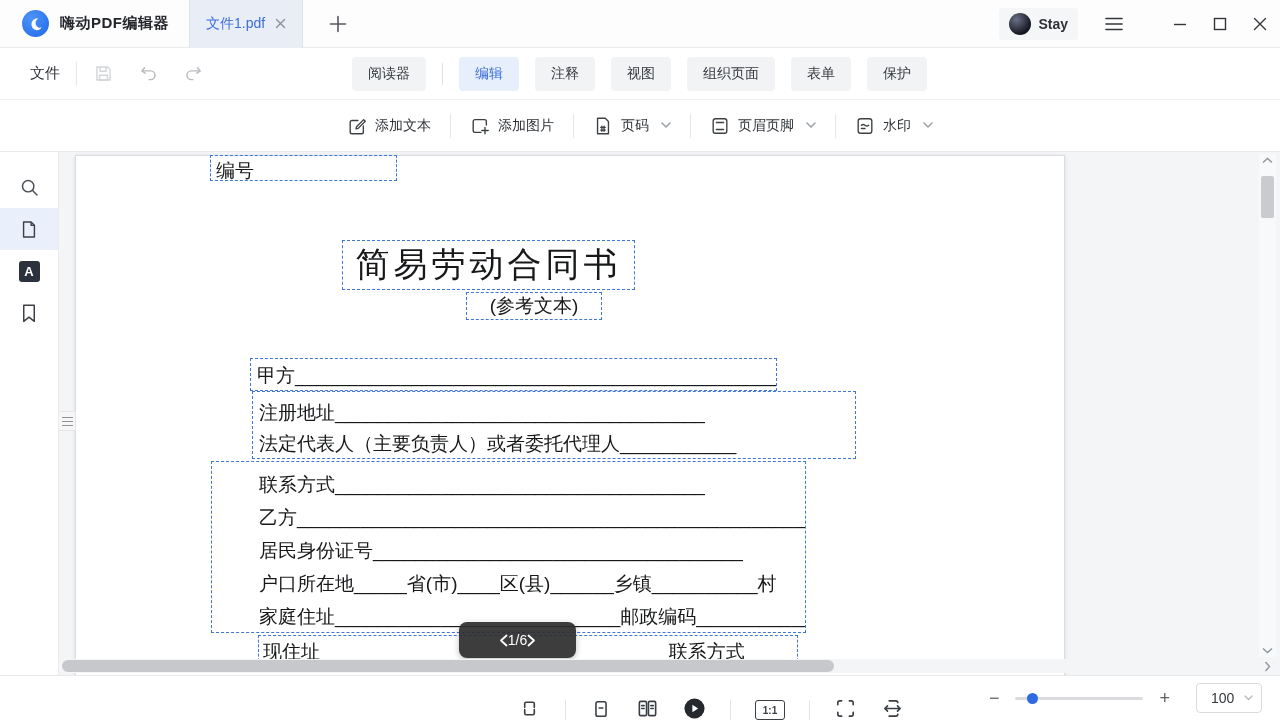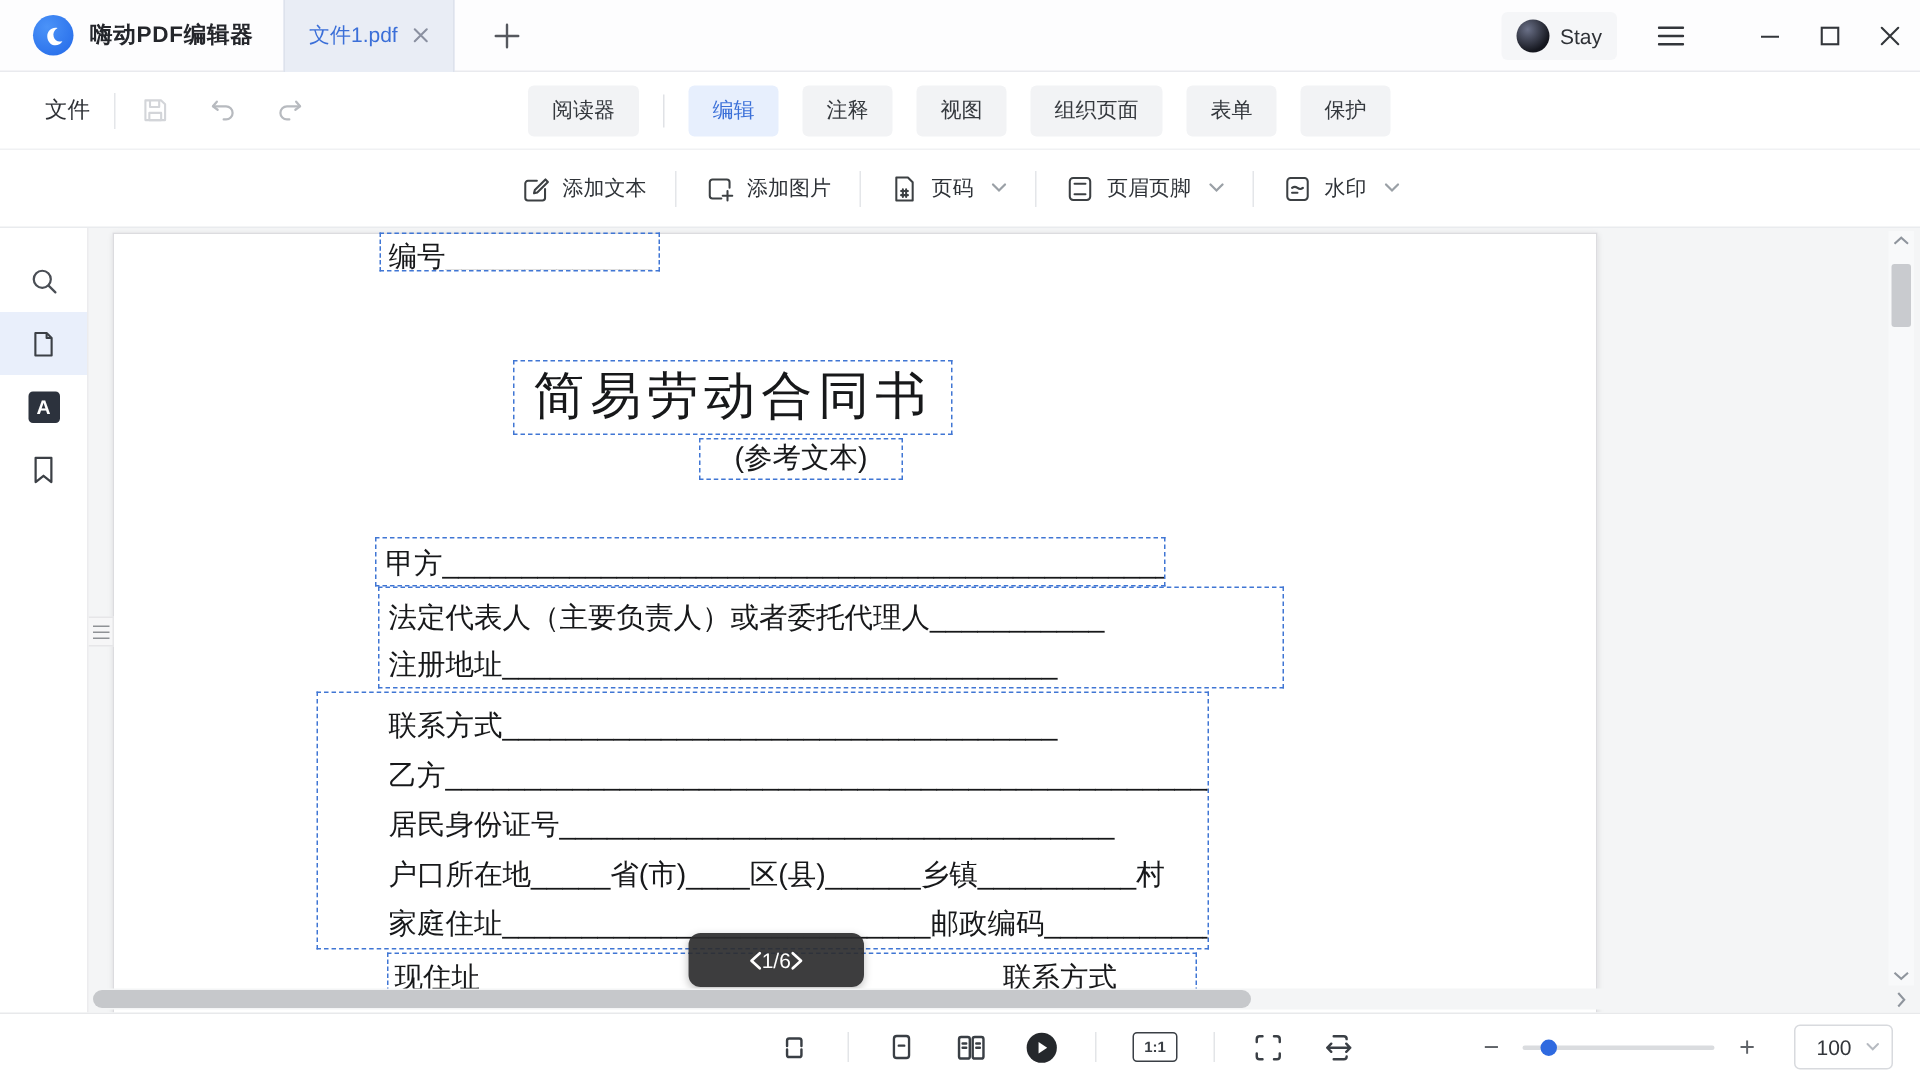--- a/index.html
+++ b/index.html
@@ -15,21 +15,21 @@
   .app-name { font-size:15px; font-weight:bold; color:#24262b; margin-left:11px; letter-spacing:.5px; }
   .doc-tab { height:48px; margin-left:20px; padding:0 16px; display:flex; align-items:center; gap:10px;
     background:#e9edf5; border-left:1px solid #dde2ec; border-right:1px solid #dde2ec; cursor:default; }
   .doc-tab .tab-label { font-size:14px; color:#3b6fd8; }
   .newtab-btn { margin-left:26px; cursor:pointer; }
   .tb-spacer { flex:1; }
   .user-chip { display:flex; align-items:center; gap:7px; background:#f5f6f8; border-radius:4px;
     padding:5px 10px; margin-right:16px; }
   .avatar { width:22px; height:22px; border-radius:50%;
     background:radial-gradient(circle at 34% 30%, #6a7087, #15171f 70%); }
-  .user-name { font-size:14px; color:#2e3136; }
+  .user-name { font-size:14px; color:#2e3136;font-weight:bold; }
   .win-btn { width:40px; height:48px; display:flex; align-items:center; justify-content:center; cursor:pointer; }
   .win-btn.menu { margin-right:26px; }
 
   
   .menubar { height:52px; background:#fff; border-bottom:1px solid #f0f1f3; position:relative;
     display:flex; align-items:center; }
   .file-label { font-size:15px; color:#2e3136; margin-left:30px; cursor:pointer; }
   .vdiv { width:1px; height:24px; background:#e4e6e9; margin:0 16px; }
   .hist-group { display:flex; align-items:center; gap:24px; }
   .nav-group { position:absolute; left:352px; top:0; height:52px; display:flex; align-items:center; gap:16px;justify-content:flex-end; }
@@ -73,21 +73,21 @@
   .pscroll .arr { position:absolute; left:3px; width:11px; }
   .pscroll .arr.up { top:3px; } .pscroll .arr.down { bottom:3px; }
   .pscroll-thumb { position:absolute; left:2px; top:22px; width:13px; height:160px;
     background:#cfd1d5; border-radius:2px; }
 
   .docarea { flex:1; position:relative; background:#f4f5f6; border-left:1px solid #ececee; overflow:hidden; }
   .pdf-page { position:absolute; left:16px; top:3px; width:990px; height:740px; background:#fff;
     border:1px solid #dcdcdf; box-shadow:0 1px 4px rgba(0,0,0,.10); }
   .ebox { position:absolute; border:1.5px dashed #4076d4; overflow:hidden; white-space:nowrap; }
   .doc-text { font-size:19px; color:#17181a; white-space:nowrap; }
-  .bx-serial { left:134px; top:-1px; width:187px; height:26px; padding:2px 0 0 5px;margin-left:43px; }
+  .bx-serial { left:134px; top:-1px; width:187px; height:26px; padding:2px 0 0 5px; }
   .bx-title  { left:266px; top:84px; width:293px; height:50px; text-align:center; }
   .bx-title .doc-text { font-size:34px; letter-spacing:4px; line-height:46px; }
   .bx-subtitle { left:390px; top:136px; width:136px; height:28px; text-align:center; }
   .bx-subtitle .doc-text { font-size:19px; line-height:25px; }
   .bx-partya { left:174px; top:202px; width:527px; height:33px; padding:4px 0 0 6px; }
   .bx-legal { left:176px; top:235px; width:604px; height:68px; padding:5px 0 0 6px; }
   .bx-legal .doc-text { line-height:31px; }
   .bx-big { left:135px; top:305px; width:595px; height:172px; padding:6px 0 0 47px; }
   .bx-big .doc-text { line-height:33px; }
   .bx-current { left:182px; top:479px; width:540px; height:31px; padding:3px 0 0 4px; }
@@ -109,21 +109,21 @@
   .vscroll-thumb { position:absolute; left:2px; top:22px; width:13px; height:42px;
     background:#c9cbcf; border-radius:2px; }
   .hscroll { position:absolute; left:2px; right:26px; bottom:2px; height:14px; background:#f4f5f6; }
   .hscroll-thumb { position:absolute; left:1px; top:1px; height:12px; width:772px;
     background:#c6c8cb; border-radius:6px; }
   .hcorner { position:absolute; right:6px; bottom:2px; width:14px; height:14px;
     display:flex; align-items:center; justify-content:center; }
 
   
   .statusbar { height:45px; background:#fff; border-top:1px solid #e8e9eb; position:relative; }
-  .view-group { position:absolute; left:518px; top:0; height:44px; display:flex; align-items:center; gap:24px; }
+  .view-group { position:absolute; left:518px; top:0; height:44px; display:flex; align-items:flex-end; gap:24px; }
   .sb-div { width:1px; height:20px; background:#e3e5e8; }
   .sb-icon { cursor:pointer; display:flex; }
   .one2one { width:30px; height:20px; border:1.6px solid #3a3f45; border-radius:3px; font-size:10px;
     font-weight:bold; color:#3a3f45; display:flex; align-items:center; justify-content:center; cursor:pointer; }
   .zoom-group { position:absolute; right:18px; top:0; height:44px; display:flex; align-items:center; }
   .zoom-minus,.zoom-plus { font-size:18px; color:#5f6368; cursor:pointer; padding:0 4px; }
   .zoom-slider { position:relative; width:128px; height:3px; background:#dadcdf; border-radius:2px; margin:0 12px; cursor:pointer; }
   .zoom-dot { position:absolute; left:12px; top:-4px; width:11px; height:11px; border-radius:50%; background:#2f6ae0; }
   .zoom-box { width:66px; height:30px; border:1px solid #d8dade; border-radius:4px; margin-left:22px;
     display:flex; align-items:center; justify-content:space-between; padding:0 8px 0 14px;
@@ -315,22 +315,22 @@
       <div class="ebox bx-subtitle">
         <span class="doc-text">(参考文本)</span>
       </div>
       <div class="ebox bx-title">
         <span class="doc-text">简易劳动合同书</span>
       </div>
       <div class="ebox bx-partya">
         <span class="doc-text">甲方_______________________________________________</span>
       </div>
       <div class="ebox bx-legal">
+        <div class="doc-text">注册地址___________________________________</div>
         <div class="doc-text">法定代表人（主要负责人）或者委托代理人___________</div>
-        <div class="doc-text">注册地址___________________________________</div>
       </div>
       <div class="ebox bx-big">
         <div class="doc-text">联系方式___________________________________</div>
         <div class="doc-text">乙方_________________________________________________</div>
         <div class="doc-text">居民身份证号___________________________________</div>
         <div class="doc-text">户口所在地_____省(市)____区(县)______乡镇__________村</div>
         <div class="doc-text">家庭住址___________________________邮政编码____________</div>
       </div>
       <div class="ebox bx-current">
         <span class="doc-text">现住址_________________________________联系方式________</span>

